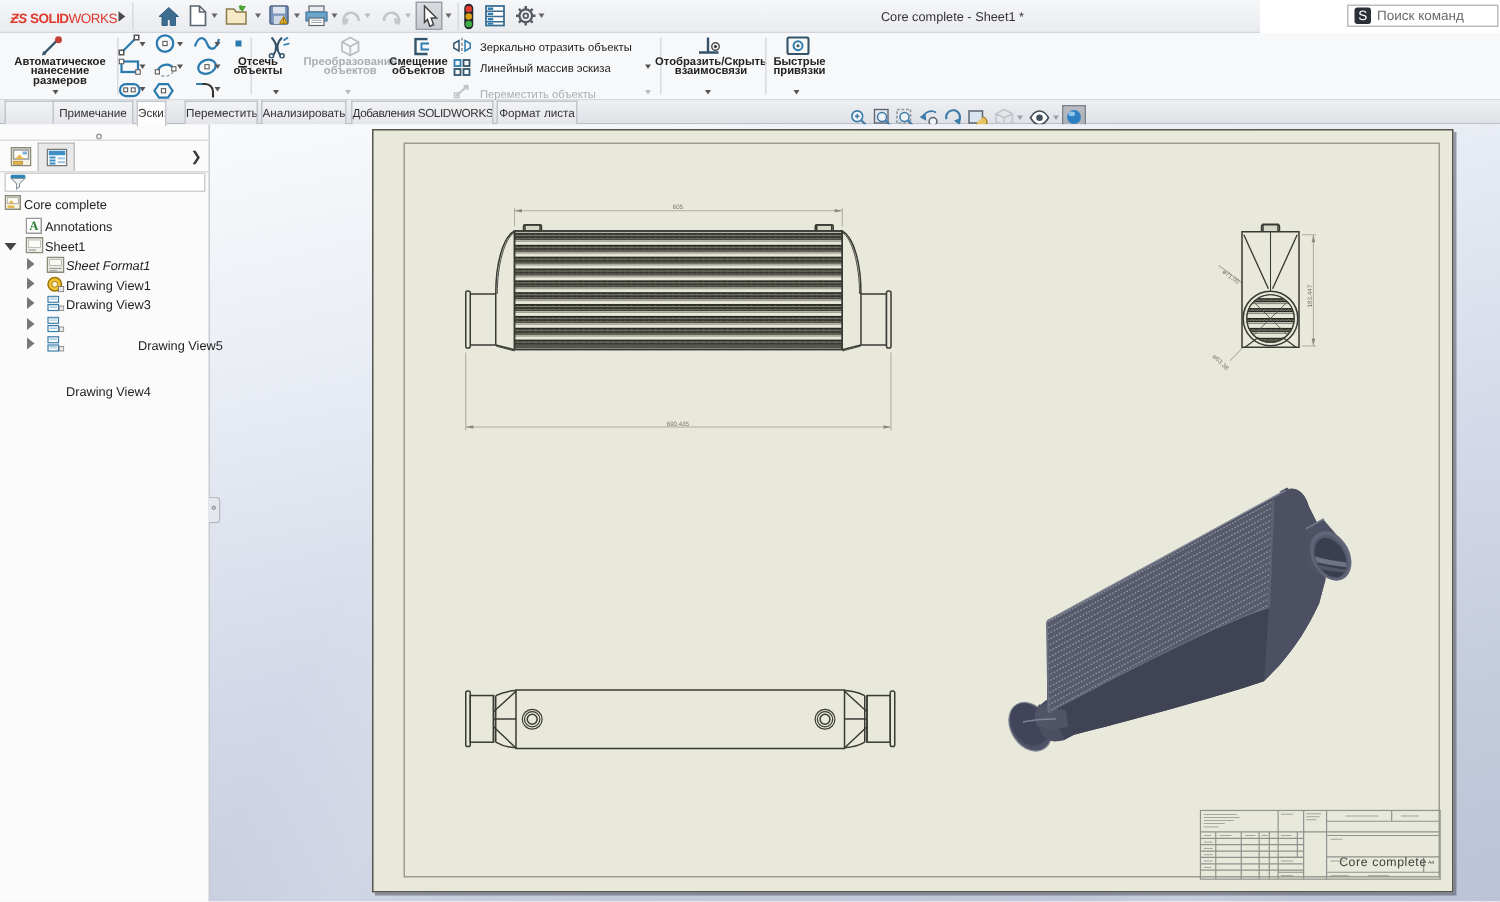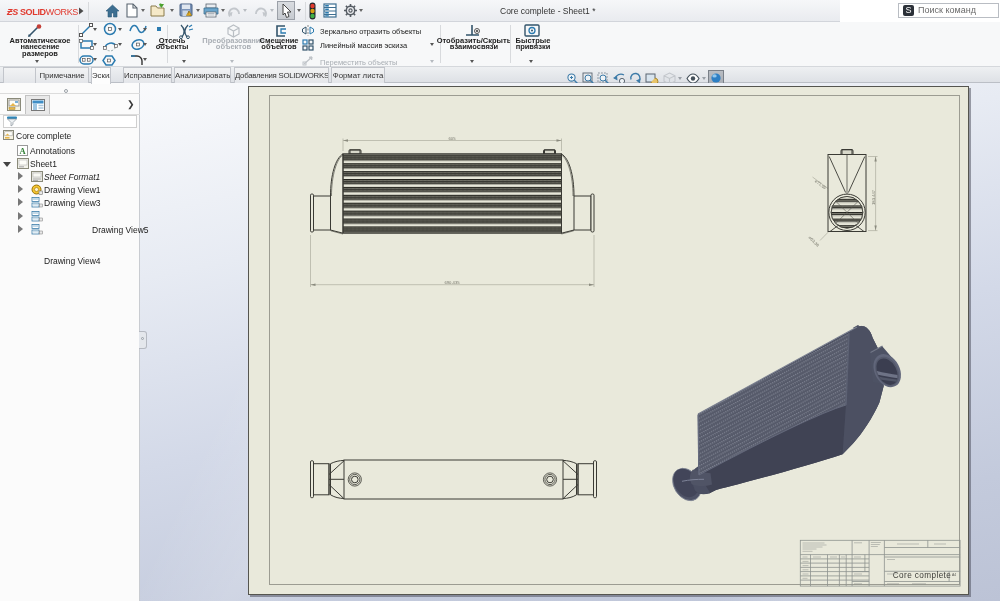--- a/index.html
+++ b/index.html
@@ -3,21 +3,21 @@
 <style>
 *{margin:0;padding:0;box-sizing:border-box;}
 html,body{width:1000px;height:601px;overflow:hidden;}
 body{font-family:"Liberation Sans",sans-serif;position:relative;background:#fff;}
 .abs{position:absolute;}
 
 #titlebar{left:0;top:0;width:840px;height:22px;background:linear-gradient(#f6f7f9,#e9ebef);border-bottom:1px solid #d2d5db;}
 #logo{left:7px;top:7px;font-size:9px;color:#e0392e;letter-spacing:-0.35px;}
 #logo b{font-weight:bold;}
 .caret{width:0;height:0;border-left:2.5px solid transparent;border-right:2.5px solid transparent;border-top:3.5px solid #666;}
-#ttitle{left:500px;top:6px;width:270px;text-align:left;font-size:8.5px;color:#333;}
+#ttitle{left:500px;top:6px;width:270px;text-align:center;font-size:8.5px;color:#333;}
 #search{left:898px;top:3px;width:101px;height:15px;background:#fff;border:1px solid #b9bdc3;font-size:9px;color:#6a6a6a;line-height:13px;}
 #search .sic{position:absolute;left:4px;top:1px;width:11px;height:11px;background:#2b3038;border-radius:2px;color:#fff;font-size:9px;text-align:center;line-height:11px;}
 #search .stx{position:absolute;left:19px;top:0px;}
 
 #ribbon{left:0;top:22px;width:1000px;height:45px;background:#f7f8f9;border-bottom:1px solid #d5d8dc;}
 .rsep{position:absolute;top:3px;width:1px;height:38px;background:#d8dadd;}
 .rlab{position:absolute;font-size:7.5px;color:#222;text-align:center;line-height:6.4px;font-weight:bold;}
 .rlab.gray{color:#a9aeb4;}
 .rlabl{position:absolute;font-size:7.5px;color:#222;white-space:nowrap;}
 .rlabl.gray{color:#a9aeb4;}
@@ -229,21 +229,21 @@
       <circle cx="8" cy="6.5" r="3" fill="none" stroke="#2b7bb0" stroke-width="1.3"></circle>
       <circle cx="8" cy="6.5" r="1" fill="#33546b"></circle>
     </svg>
   <div class="rlab" style="left:508px;top:16px;width:50px;">Быстрые<br>привязки</div>
   <div class="rcaret" style="left:529px;top:38px;"></div>
 </div>
 <div class="abs" id="tabrow">
   <div class="tab" style="left:3px;width:31px;padding-left:47px;">Чертеж</div>
   <div class="tab" style="left:35px;width:54px;">Примечание</div>
   <div class="tab active" style="left:91px;width:20px;text-align:center;">Эскиз</div>
-  <div class="tab" style="left:123px;width:49px;">Исправление</div>
+  <div class="tab" style="left:123px;width:49px;">Переместить</div>
   <div class="tab" style="left:174px;width:57px;">Анализировать</div>
   <div class="tab" style="left:234px;width:95px;letter-spacing:-0.25px;">Добавления SOLIDWORKS</div>
   <div class="tab" style="left:331px;width:54px;">Формат листа</div>
   <div class="abs" id="headsup" style="left:560px;top:1px;width:170px;height:15px;">
     <svg class="abs" style="left:6px;top:4px;" width="13" height="13" viewBox="0 0 13 13">
         <circle cx="5.5" cy="5.5" r="3.6" fill="#eef3f7" stroke="#3d7ba8" stroke-width="1.05"></circle>
         <path d="M8.3,8.3 L11.5,11.5" stroke="#3d7ba8" stroke-width="1.4"></path>
         <path d="M4,5.5 h3 M5.5,4 v3" stroke="#3d7ba8" stroke-width="1"></path>
       </svg>
     <svg class="abs" style="left:22px;top:4px;" width="13" height="13" viewBox="0 0 13 13">

